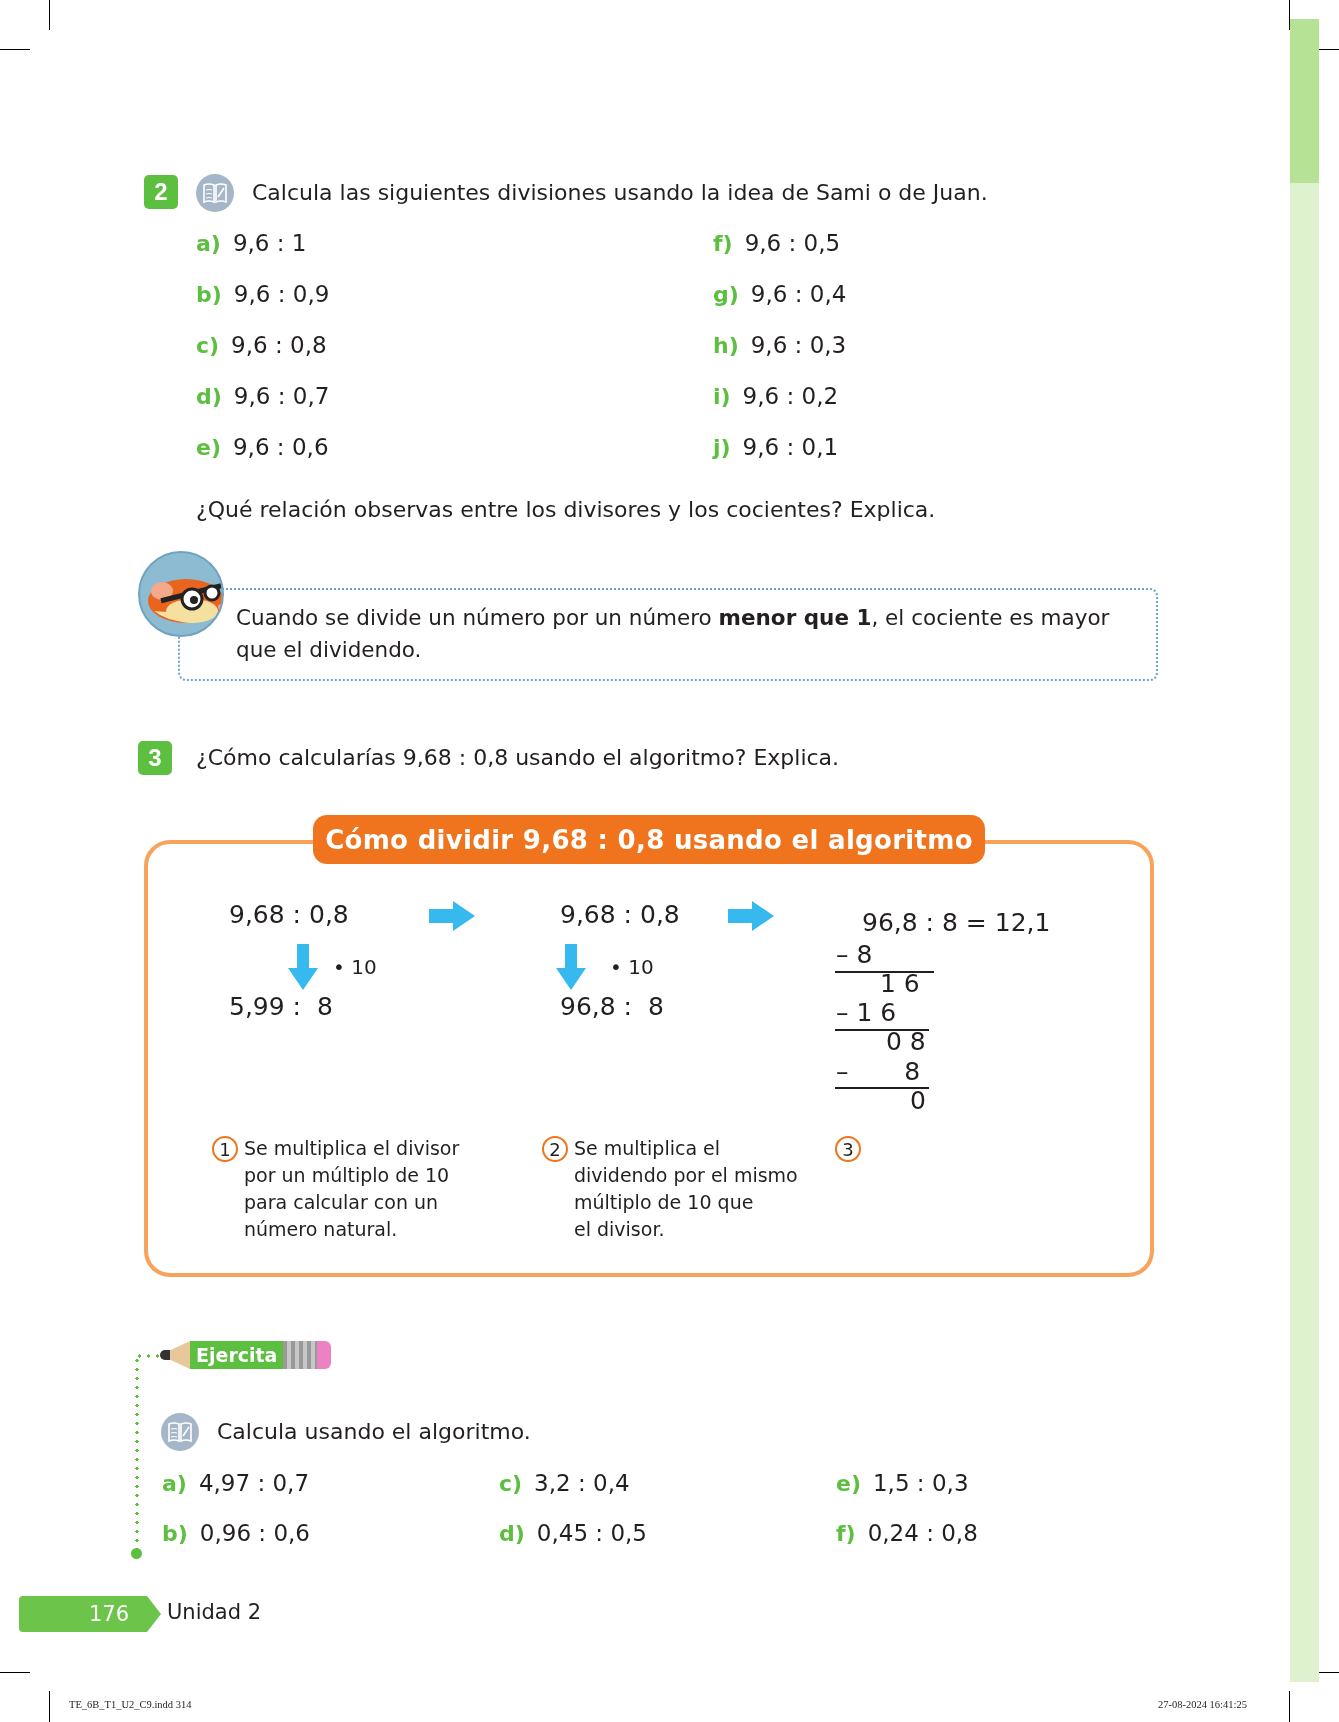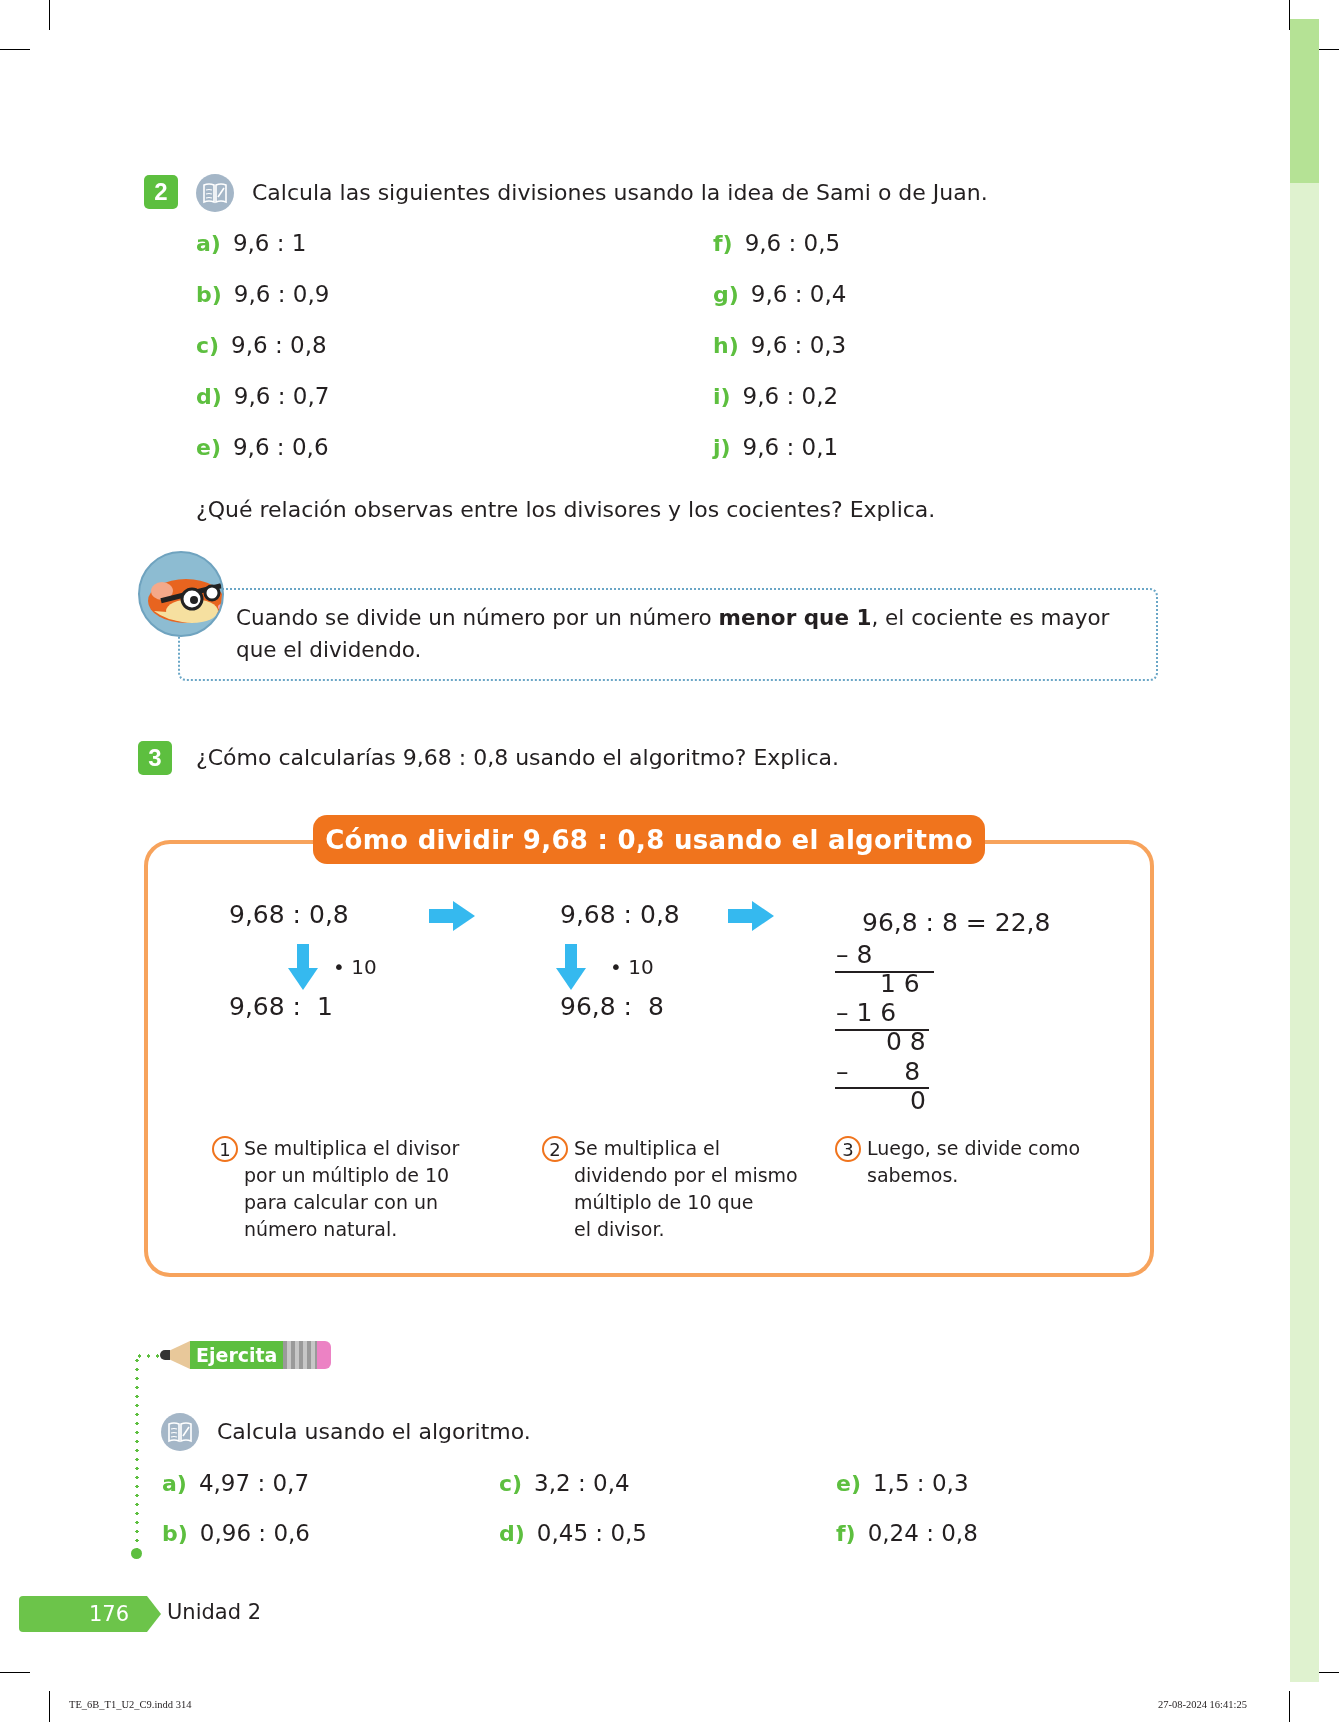--- a/index.html
+++ b/index.html
@@ -188,41 +188,41 @@
 
 <div class="algo-box"></div>
 <div class="algo-title">Cómo dividir 9,68 : 0,8 usando el algoritmo</div>
 
 <div class="math" style="left:213px; top:900px;">9,68 : 0,8</div>
 <svg class="arrow-down" width="30" height="46" viewBox="0 0 30 46" style="left:288px; top:944px;">
   <rect x="9" y="0" width="12" height="26" fill="#35b9ef"></rect>
     <polygon points="0,24 30,24 15,46" fill="#35b9ef"></polygon>
 </svg>
 <div class="mult" style="left:333px; top:955px;">• 10</div>
-<div class="math" style="left:213px; top:992px;">9,68 :  1</div>
+<div class="math" style="left:213px; top:992px;">5,99 :  8</div>
 
 <svg class="arrow-right" width="46" height="30" viewBox="0 0 46 30" style="left:429px; top:901px;">
   <rect x="0" y="8" width="26" height="14" fill="#35b9ef"></rect>
     <polygon points="24,0 46,15 24,30" fill="#35b9ef"></polygon>
 </svg>
 
 <div class="math" style="left:544px; top:900px;">9,68 : 0,8</div>
 <svg class="arrow-down" width="30" height="46" viewBox="0 0 30 46" style="left:556px; top:944px;">
   <rect x="9" y="0" width="12" height="26" fill="#35b9ef"></rect>
     <polygon points="0,24 30,24 15,46" fill="#35b9ef"></polygon>
 </svg>
 <div class="mult" style="left:610px; top:955px;">• 10</div>
 <div class="math" style="left:544px; top:992px;">96,8 :  8</div>
 
 <svg class="arrow-right" width="46" height="30" viewBox="0 0 46 30" style="left:728px; top:901px;">
   <rect x="0" y="8" width="26" height="14" fill="#35b9ef"></rect>
     <polygon points="24,0 46,15 24,30" fill="#35b9ef"></polygon>
 </svg>
 
-<div class="ld" style="left:862px; top:908px;">96,8 : 8 = 22,8</div>
+<div class="ld" style="left:862px; top:908px;">96,8 : 8 = 12,1</div>
 <div class="ld" style="left:836px; top:940px;">– 8</div>
 <div class="ld-line" style="left:835px; top:971px; width:99px;"></div>
 <div class="ld" style="left:864px; top:969px;margin-left:16px;">1 6</div>
 <div class="ld" style="left:836px; top:998px;">– 1 6</div>
 <div class="ld-line" style="left:835px; top:1029px; width:94px;"></div>
 <div class="ld" style="left:886px; top:1027px;">0 8</div>
 <div class="ld" style="left:836px; top:1057px;">–       8</div>
 <div class="ld-line" style="left:835px; top:1087px; width:94px;"></div>
 <div class="ld" style="left:910px; top:1086px;">0</div>
 
@@ -235,22 +235,20 @@
 </div>
 <div class="step" style="left:542px; top:1135px; width:260px;">
   <span class="step-num">2</span>
   <span class="step-text">Se multiplica el
 dividendo por el mismo
 múltiplo de 10 que
 el divisor.</span>
 </div>
 <div class="step" style="left:835px; top:1135px; width:280px;">
   <span class="step-num">3</span>
-  <span class="step-text">Luego, se divide como
-sabemos.</span>
 </div>
 
 <div class="dot-line-h"></div>
 <div class="dot-line-v"></div>
 <div class="dot-end"></div>
 <div class="pencil">
   <div class="pencil-tip"></div>
   <div class="pencil-body">Ejercita</div>
   <div class="pencil-ferrule"></div>
   <div class="pencil-eraser"></div>

